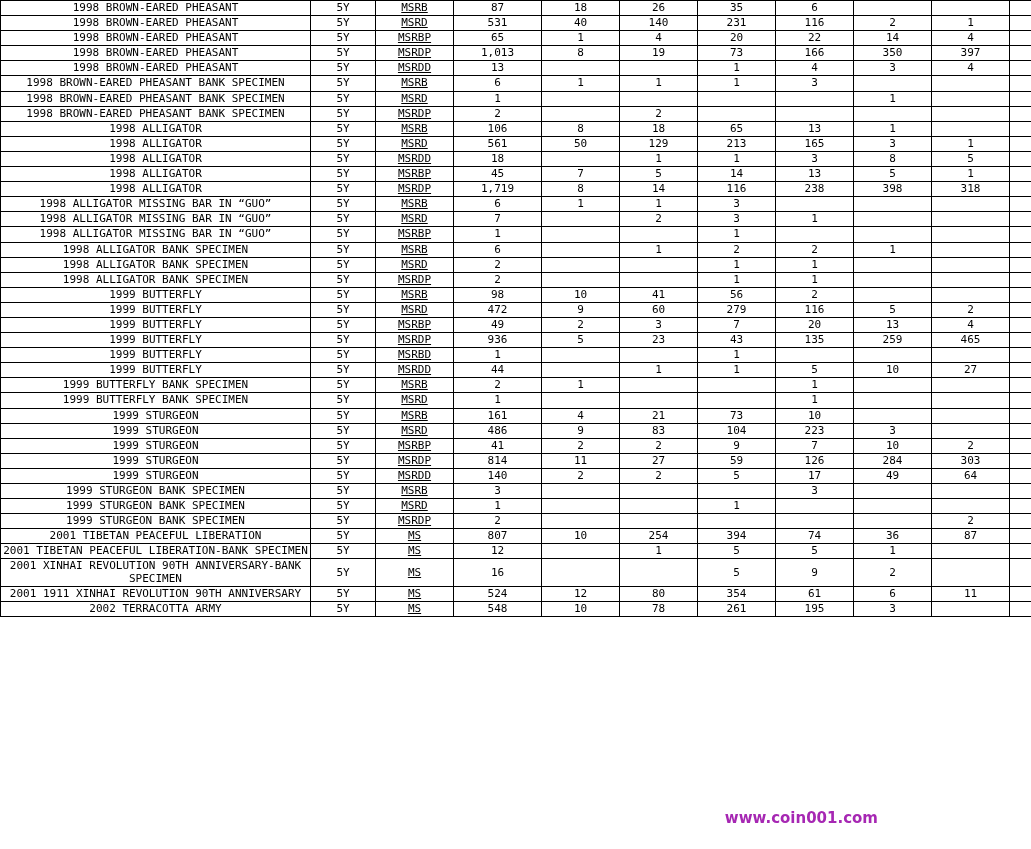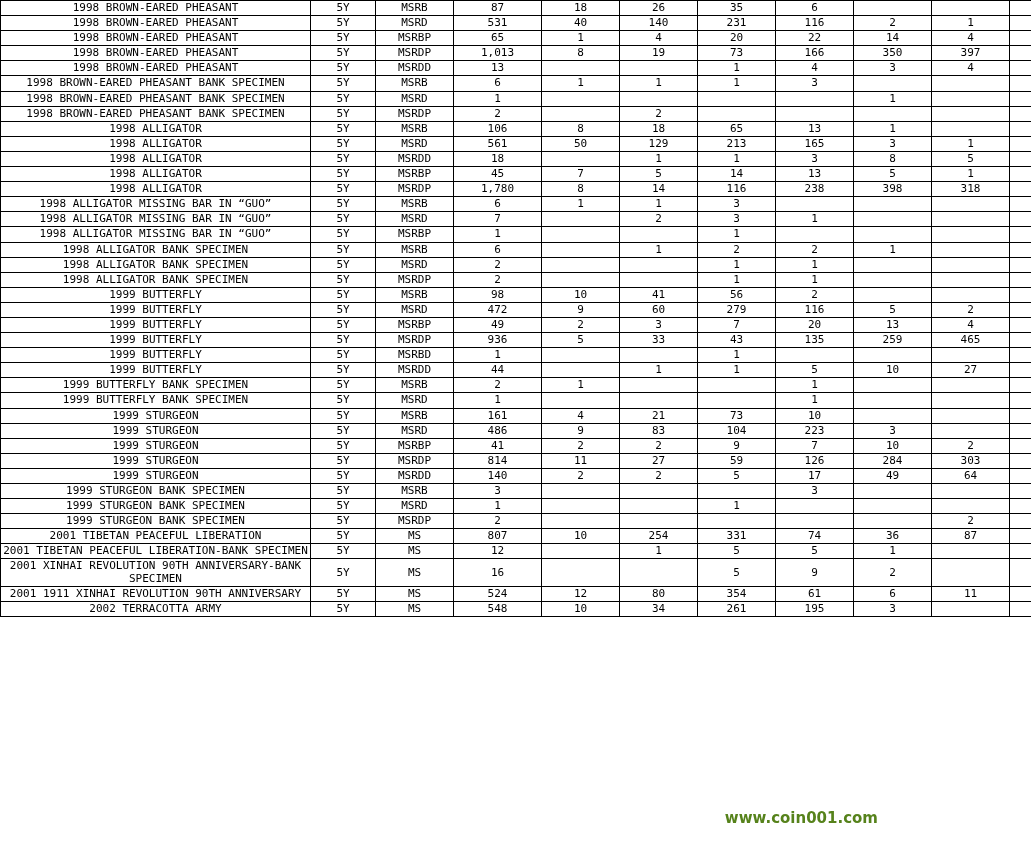--- a/index.html
+++ b/index.html
@@ -31,37 +31,37 @@
     border: 1px solid #000000;
     padding: 1px 2px;
     text-align: center;
     vertical-align: middle;
     white-space: normal;
     word-wrap: break-word;
     overflow: hidden;
   }
   td.c-name   { width: 305px; letter-spacing: 0px; }
   td.c-denom  { width: 60px; }
-  td.c-grade  { width: 73px; }
+  td.c-grade  { width: 73px; text-decoration: underline; }
   td.c-v1     { width: 83px; }
   td.c-v2     { width: 73px; }
   td.c-v3     { width: 73px; }
   td.c-v4     { width: 73px; }
   td.c-v5     { width: 73px; }
   td.c-v6     { width: 73px; }
   td.c-v7     { width: 73px; }
   td.c-v8     { width: 72px; }
   .watermark {
     position: absolute;
     right: 6px;
     bottom: 22px;
     font-family: "DejaVu Sans", sans-serif;
     font-size: 15px;
     font-weight: bold;
-    color: #4d7c0f;
+    color: #a21caf;
     letter-spacing: 0px;
     pointer-events: none;
     opacity: 0.95;
   }
 </style>
 </head>
 <body>
 
 <div class="sheet">
   <table class="grid">
@@ -219,21 +219,21 @@
         <td class="c-v4">14</td>
         <td class="c-v5">13</td>
         <td class="c-v6">5</td>
         <td class="c-v7">1</td>
         <td class="c-v8"></td>
       </tr>
       <tr>
         <td class="c-name">1998 ALLIGATOR</td>
         <td class="c-denom">5Y</td>
         <td class="c-grade">MSRDP</td>
-        <td class="c-v1">1,780</td>
+        <td class="c-v1">1,719</td>
         <td class="c-v2">8</td>
         <td class="c-v3">14</td>
         <td class="c-v4">116</td>
         <td class="c-v5">238</td>
         <td class="c-v6">398</td>
         <td class="c-v7">318</td>
         <td class="c-v8"></td>
       </tr>
       <tr>
         <td class="c-name">1998 ALLIGATOR MISSING BAR IN “GUO”</td>
@@ -351,21 +351,21 @@
         <td class="c-v6">13</td>
         <td class="c-v7">4</td>
         <td class="c-v8"></td>
       </tr>
       <tr>
         <td class="c-name">1999 BUTTERFLY</td>
         <td class="c-denom">5Y</td>
         <td class="c-grade">MSRDP</td>
         <td class="c-v1">936</td>
         <td class="c-v2">5</td>
-        <td class="c-v3">33</td>
+        <td class="c-v3">23</td>
         <td class="c-v4">43</td>
         <td class="c-v5">135</td>
         <td class="c-v6">259</td>
         <td class="c-v7">465</td>
         <td class="c-v8"></td>
       </tr>
       <tr>
         <td class="c-name">1999 BUTTERFLY</td>
         <td class="c-denom">5Y</td>
         <td class="c-grade">MSRBD</td>
@@ -521,21 +521,21 @@
         <td class="c-v7">2</td>
         <td class="c-v8"></td>
       </tr>
       <tr>
         <td class="c-name">2001 TIBETAN PEACEFUL LIBERATION</td>
         <td class="c-denom">5Y</td>
         <td class="c-grade">MS</td>
         <td class="c-v1">807</td>
         <td class="c-v2">10</td>
         <td class="c-v3">254</td>
-        <td class="c-v4">331</td>
+        <td class="c-v4">394</td>
         <td class="c-v5">74</td>
         <td class="c-v6">36</td>
         <td class="c-v7">87</td>
         <td class="c-v8">15</td>
       </tr>
       <tr>
         <td class="c-name">2001 TIBETAN PEACEFUL LIBERATION-BANK SPECIMEN</td>
         <td class="c-denom">5Y</td>
         <td class="c-grade">MS</td>
         <td class="c-v1">12</td>
@@ -572,21 +572,21 @@
         <td class="c-v6">6</td>
         <td class="c-v7">11</td>
         <td class="c-v8"></td>
       </tr>
       <tr>
         <td class="c-name">2002 TERRACOTTA ARMY</td>
         <td class="c-denom">5Y</td>
         <td class="c-grade">MS</td>
         <td class="c-v1">548</td>
         <td class="c-v2">10</td>
-        <td class="c-v3">34</td>
+        <td class="c-v3">78</td>
         <td class="c-v4">261</td>
         <td class="c-v5">195</td>
         <td class="c-v6">3</td>
         <td class="c-v7"></td>
         <td class="c-v8"></td>
       </tr>
     </tbody>
   </table>
   <div class="watermark">www.coin001.com</div>
 </div>

